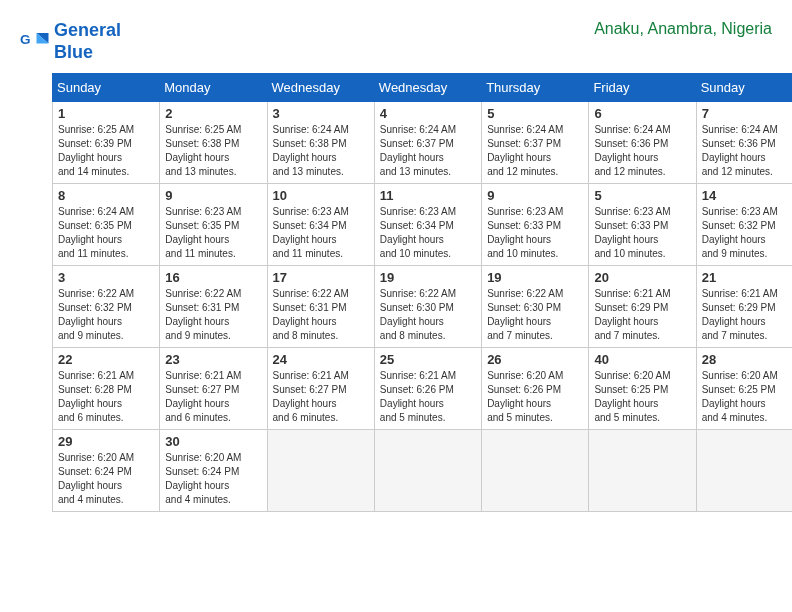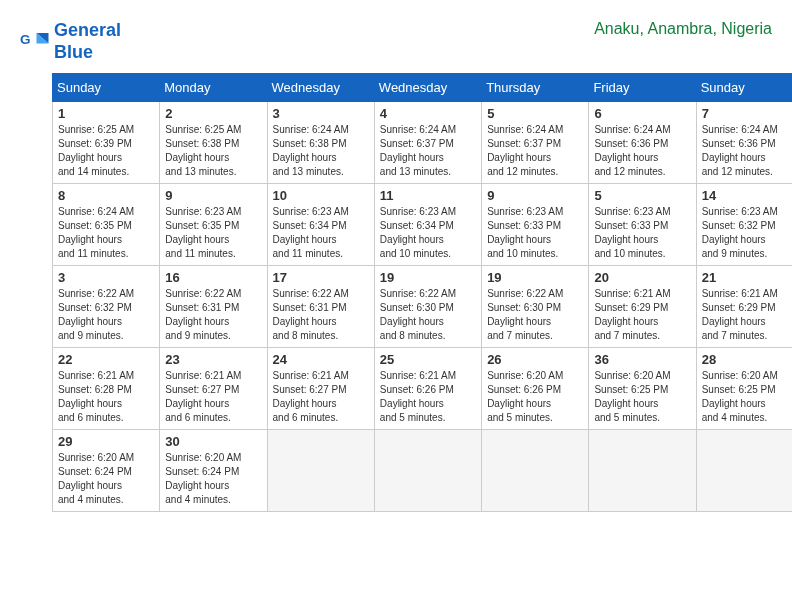--- a/index.html
+++ b/index.html
@@ -352,21 +352,21 @@
         <td>
         <span class="day-num">26</span>
         <div class="day-info">
           Sunrise: 6:20 AM<br>
           Sunset: 6:26 PM<br>
           Daylight hours<br>
           and 5 minutes.
         </div>
       </td>
         <td>
-        <span class="day-num">36</span>
+        <span class="day-num">40</span>
         <div class="day-info">
           Sunrise: 6:20 AM<br>
           Sunset: 6:25 PM<br>
           Daylight hours<br>
           and 5 minutes.
         </div>
       </td>
         <td>
         <span class="day-num">28</span>
         <div class="day-info">

